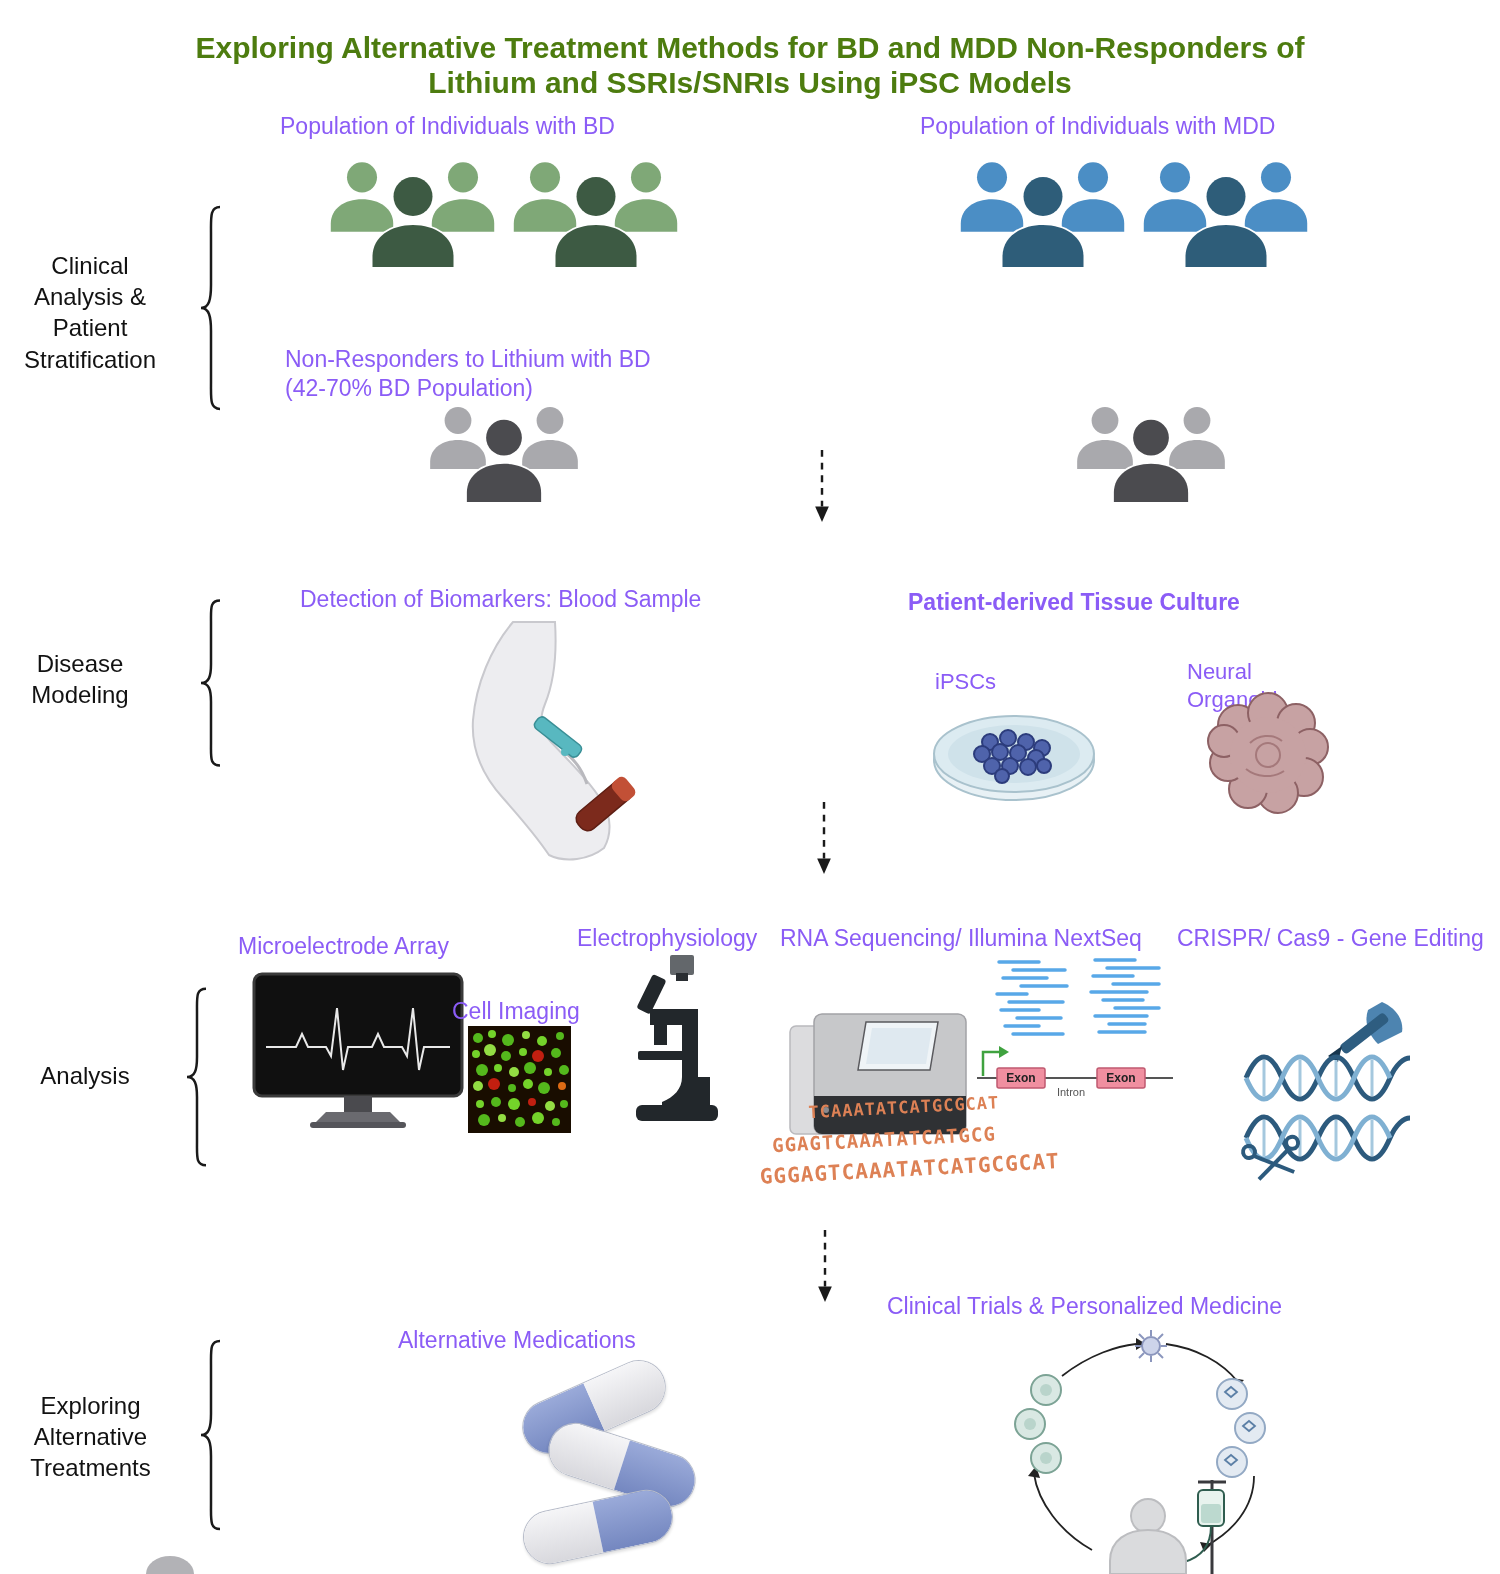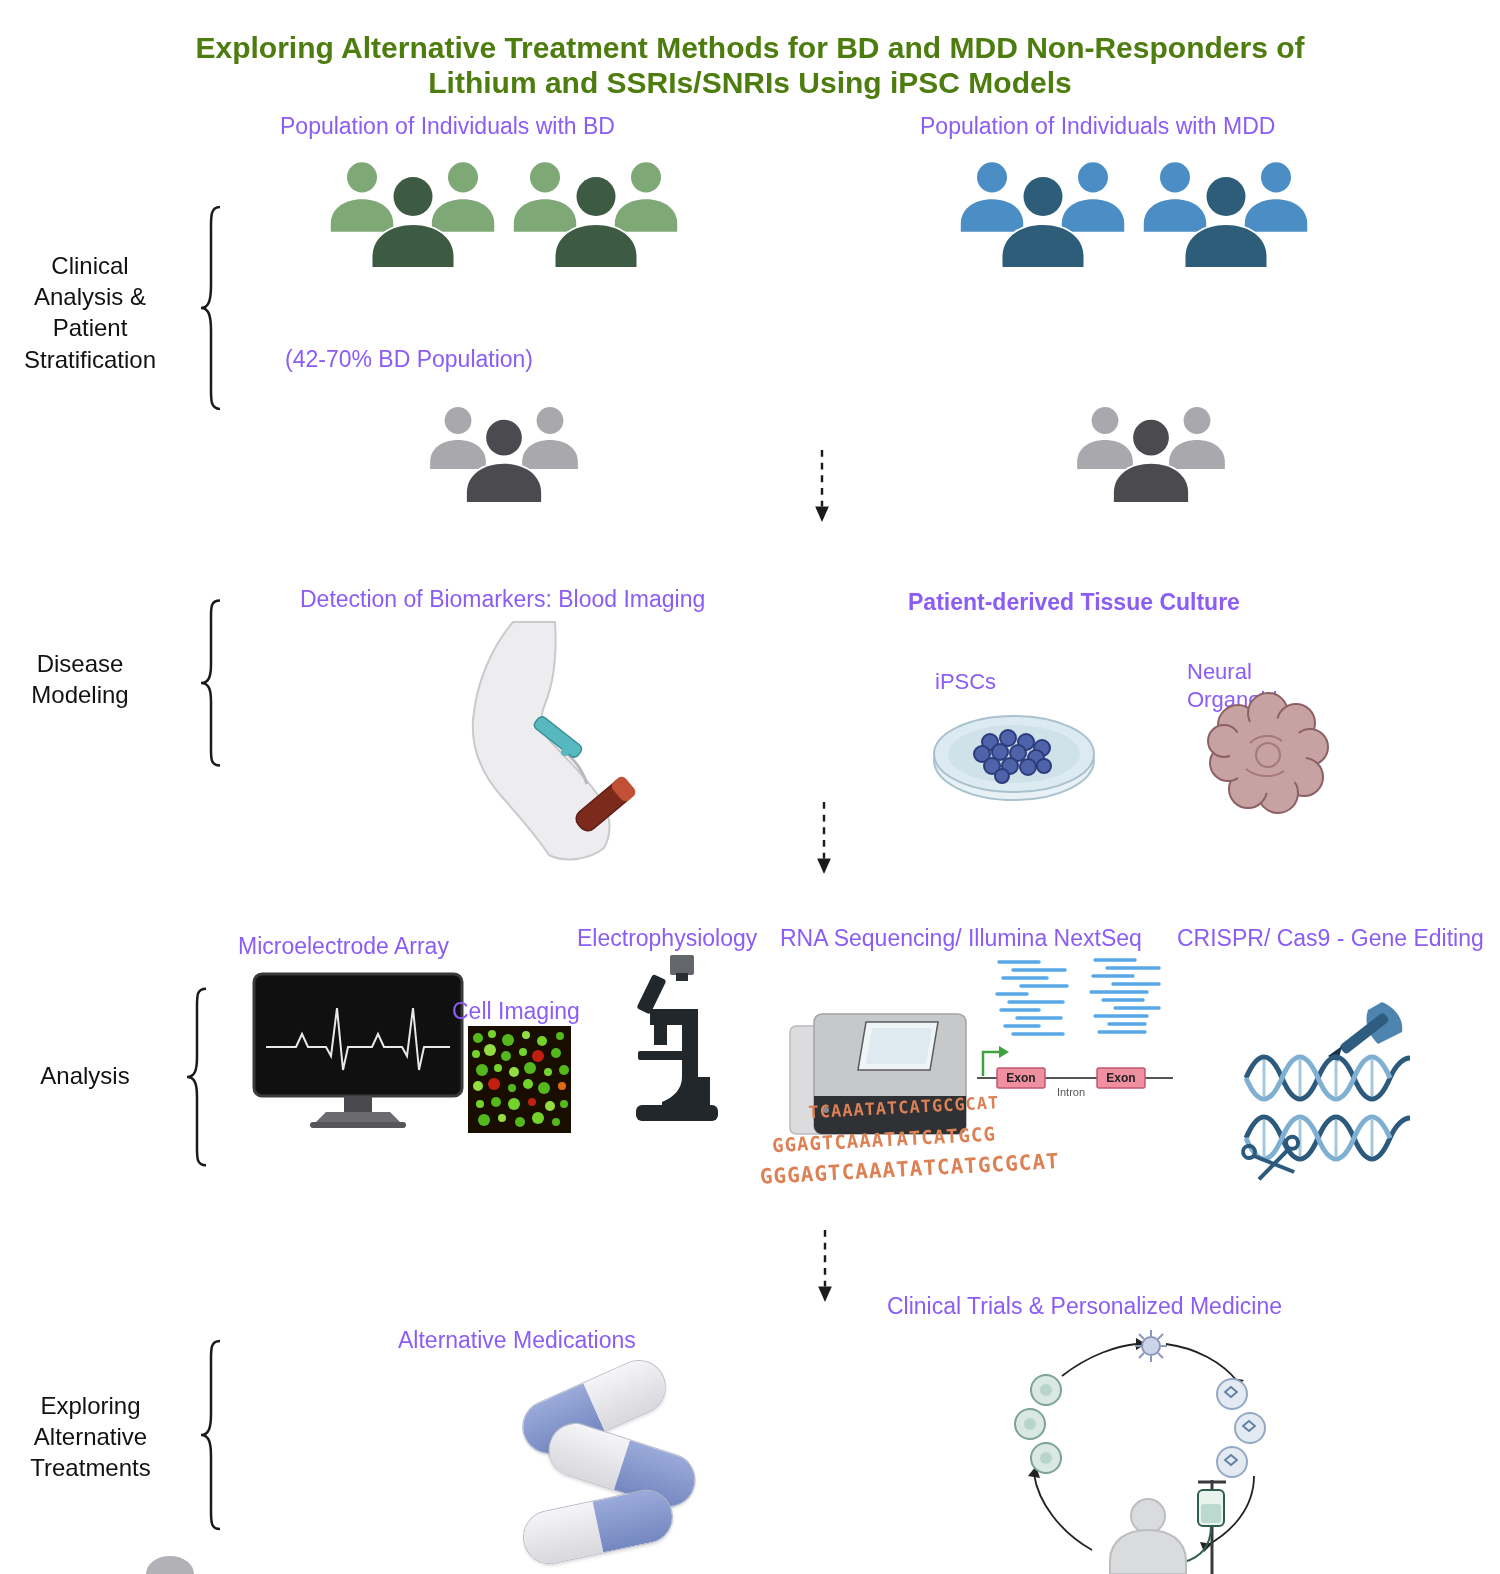--- a/index.html
+++ b/index.html
@@ -135,20 +135,21 @@
       <svg class="person p-side p-right" viewBox="0 0 64 62" fill="#4b8ec5">
           <use href="#person-shape"></use>
         </svg>
       <svg class="person p-mid" viewBox="0 0 64 62" fill="#2e5d79">
           <use href="#person-shape"></use>
         </svg>
     </div>
   </div>
 
   <div class="lbl" style="left:285px; top:345px; width:440px;">
+    <div>Non-Responders to Lithium with BD</div>
     <div>(42-70% BD Population)</div>
   </div>
   <div class="cluster small solo" style="left:425px; top:405px;">
     <svg class="person p-side p-left" viewBox="0 0 64 62" fill="#a9a9ad">
         <use href="#person-shape"></use>
       </svg>
     <svg class="person p-side p-right" viewBox="0 0 64 62" fill="#a9a9ad">
         <use href="#person-shape"></use>
       </svg>
     <svg class="person p-mid" viewBox="0 0 64 62" fill="#4b4b4f">
@@ -174,21 +175,21 @@
   </svg>
   <svg class="flow-arrow" style="left:814px; top:800px;" viewBox="0 0 18 80">
     <line x1="9" y1="2" x2="9" y2="60" stroke="#1a1a1a" stroke-width="2.5" stroke-dasharray="7 6"></line>
     <polygon points="2,60 16,60 9,76" fill="#1a1a1a"></polygon>
   </svg>
   <svg class="flow-arrow" style="left:815px; top:1228px;" viewBox="0 0 18 80">
     <line x1="9" y1="2" x2="9" y2="60" stroke="#1a1a1a" stroke-width="2.5" stroke-dasharray="7 6"></line>
     <polygon points="2,60 16,60 9,76" fill="#1a1a1a"></polygon>
   </svg>
 
-  <div class="lbl" style="left:300px; top:585px; width:440px;">Detection of Biomarkers: Blood Imaging</div>
+  <div class="lbl" style="left:300px; top:585px; width:440px;">Detection of Biomarkers: Blood Sample</div>
 
   <svg class="art" style="left:415px; top:620px;" width="240" height="250" viewBox="0 0 240 250">
     <path d="M98 2 L140 2 C142 34 139 62 130 84 C124 99 125 110 136 122 C156 143 176 163 188 183 C196 197 197 214 189 228 C174 240 150 243 134 235 C120 214 104 196 88 178 C68 156 56 130 58 100 C61 64 76 28 98 2 Z" fill="#ededf0" stroke="#c9c9ce" stroke-width="2"></path>
     <path d="M150 132 C160 140 168 152 172 164" stroke="#b9b9be" fill="none" stroke-width="3"></path>
     <rect x="116" y="110" width="54" height="14" rx="5" transform="rotate(38 143 117)" fill="#58b8c0" stroke="#3a8f96" stroke-width="1.5"></rect>
     <circle cx="150" cy="132" r="4" fill="#58b8c0"></circle>
     <g transform="rotate(50 186 188)">
       <rect x="175" y="152" width="22" height="64" rx="9" fill="#7c2a1c" stroke="#5e1f14" stroke-width="1.5"></rect>
       <rect x="174" y="150" width="24" height="17" rx="6" fill="#c25036"></rect>
     </g>

